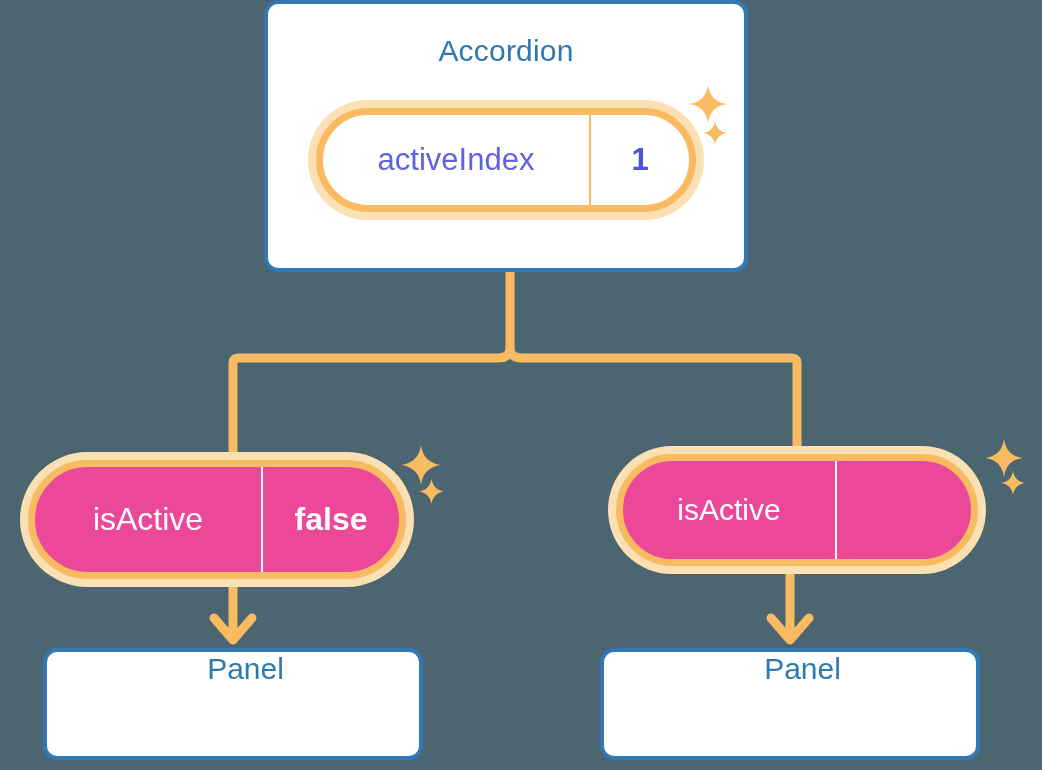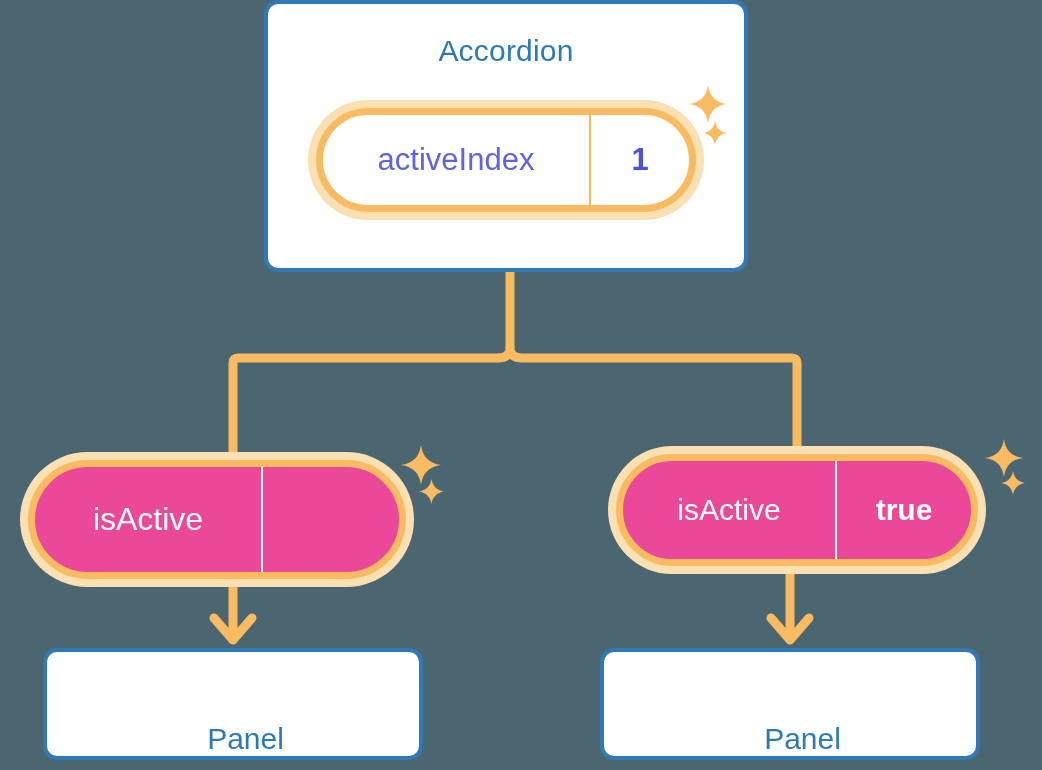--- a/index.html
+++ b/index.html
@@ -60,21 +60,21 @@
 
   
   .panel-card {
     position: absolute;
     background: #ffffff;
     border: 4px solid #3178b4;
     border-radius: 14px;
     box-sizing: border-box;
     z-index: 2;
     display: flex;
-    align-items: flex-end;
+    align-items: flex-start;
     justify-content: center;
     padding-left: 25px;
   }
   #panel-left  { left: 43px;  top: 648px; width: 380px; height: 112px; }
   #panel-right { left: 600px; top: 648px; width: 380px; height: 112px; }
   .panel-label {
     color: #2d7ab0;
     font-size: 30px;
     font-weight: 400;
   }
@@ -208,20 +208,21 @@
   </div>
   <div class="sparkle" style="left:702px; top:120px;">
     <svg width="26" height="26" viewBox="0 0 26 26">
       <path d="M13 1 C14 7.8 18.2 12 25 13 C18.2 14 14 18.2 13 25 C12 18.2 7.8 14 1 13 C7.8 12 12 7.8 13 1 Z" fill="#f9bb62"></path>
     </svg>
   </div>
 
   <div class="pill-wrap" id="pill-isactive-left">
     <div class="pill filled">
       <div class="pill-key">isActive</div>
+      <div class="pill-val">false</div>
     </div>
   </div>
 
   <div class="sparkle" style="left:400px; top:444px;">
     <svg width="42" height="42" viewBox="0 0 42 42">
       <path d="M21 1 C22.7 13 29 19.3 41 21 C29 22.7 22.7 29 21 41 C19.3 29 13 22.7 1 21 C13 19.3 19.3 13 21 1 Z" fill="#f9bb62"></path>
     </svg>
   </div>
   <div class="sparkle" style="left:418px; top:478px;">
     <svg width="27" height="27" viewBox="0 0 27 27">
@@ -229,21 +230,20 @@
     </svg>
   </div>
 
   <div class="panel-card" id="panel-left">
     <div class="panel-label">Panel</div>
   </div>
 
   <div class="pill-wrap" id="pill-isactive-right">
     <div class="pill filled">
       <div class="pill-key">isActive</div>
-      <div class="pill-val">true</div>
     </div>
   </div>
 
   <div class="sparkle" style="left:984px; top:438px;">
     <svg width="40" height="40" viewBox="0 0 40 40">
       <path d="M20 1 C21.6 12.4 27.6 18.4 39 20 C27.6 21.6 21.6 27.6 20 39 C18.4 27.6 12.4 21.6 1 20 C12.4 18.4 18.4 12.4 20 1 Z" fill="#f9bb62"></path>
     </svg>
   </div>
   <div class="sparkle" style="left:1000px; top:470px;">
     <svg width="26" height="26" viewBox="0 0 26 26">

